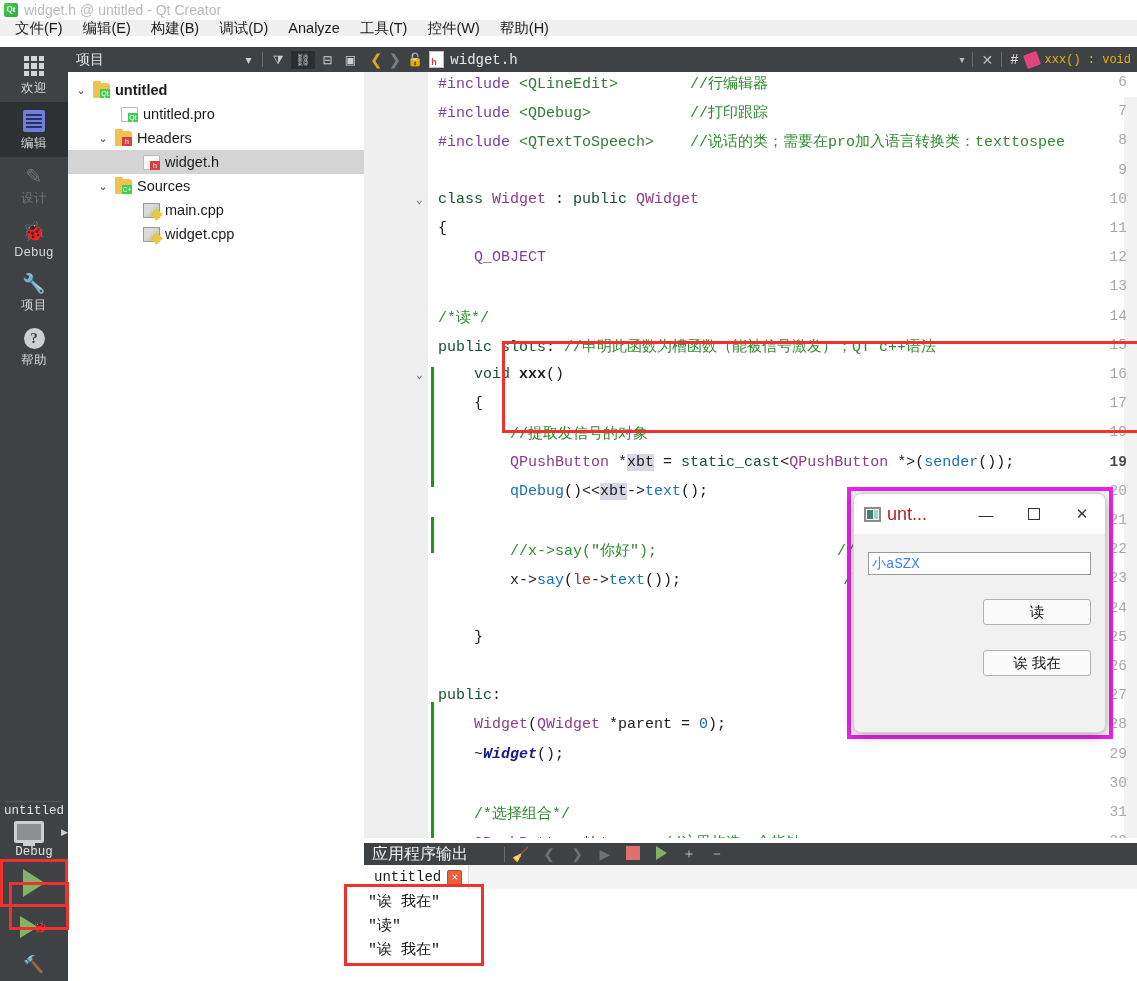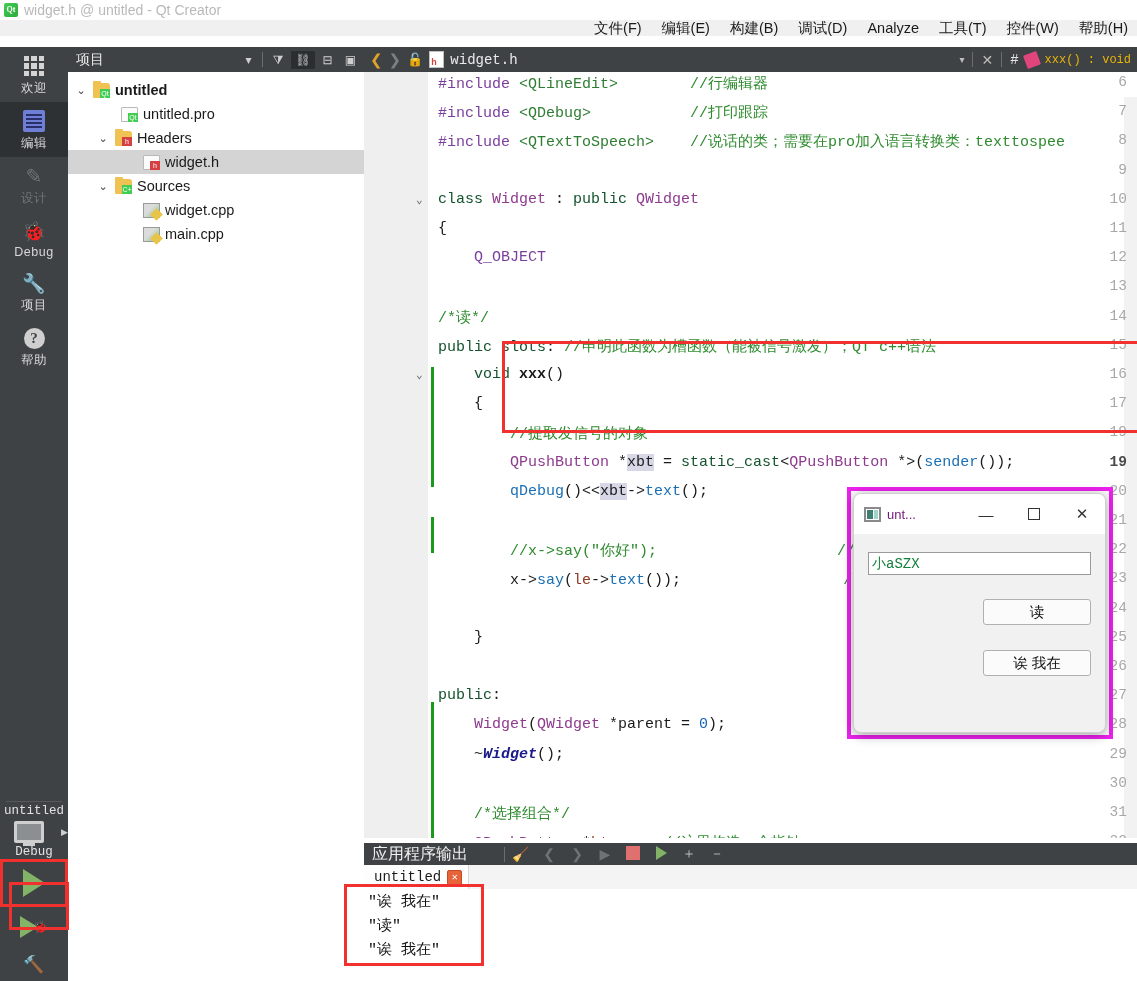--- a/index.html
+++ b/index.html
@@ -26,21 +26,21 @@
   }
   .titlebar .ttl {
     font-size: 14px; color: #b9b9b9; font-family: "Liberation Sans", sans-serif;
     white-space: nowrap;
   }
 
   
   .menubar {
     position: absolute; left: 0; top: 20px; width: 1137px; height: 16px;
     background: #f0f0f0; display: flex; align-items: center;
-    padding-left: 6px; gap: 2px; justify-content: flex-end;
+    padding-left: 6px; gap: 2px;
   }
   .menuitem {
     font-size: 14.5px; color: #1a1a1a; padding: 3px 9px; white-space: nowrap;
     font-family: "Liberation Sans", sans-serif; cursor: default;
   }
 
   
   .modebar {
     position: absolute; left: 0; top: 47px; width: 68px; height: 934px;
     background: #3f4244; display: flex; flex-direction: column;
@@ -235,30 +235,30 @@
     padding: 0 2px 0 10px; gap: 6px;
   }
   .appwin .appicon {
     width: 17px; height: 15px; border: 2px solid #8a8a8a; background: #fff;
     position: relative; flex: 0 0 17px;
   }
   .appwin .appicon i {
     position: absolute; left: 1px; top: 1px; width: 6px; height: 9px; background: #3f7f72;
   }
   .appwin .appicon i.r { left: 8px; width: 4px; background: #9fd4c8; }
-  .appwin .apptitle { font-size: 13px; color: #701a75; flex: 1; }
+  .appwin .apptitle { font-size: 18px; color: #b91c1c; flex: 1; }
   .appwin .wbtn {
     width: 42px; height: 38px; display: flex; align-items: center; justify-content: center;
     font-size: 15px; color: #333; cursor: default;
   }
   .appwin .sq { width: 12px; height: 12px; border: 1.5px solid #333; }
   .appwin .body { padding: 18px 14px 12px; }
   .appwin .le {
     width: 100%; height: 23px; background: #fff; border: 1px solid #9a9a9a;
-    font-size: 14px; color: #15803d; padding: 0 3px; line-height: 21px;
+    font-size: 14px; color: #3b82f6; padding: 0 3px; line-height: 21px;
     font-family: "Liberation Mono", monospace;
   }
   .appwin .btnrow { display: flex; justify-content: flex-end; margin-top: 24px; }
   .appwin .pbtn {
     min-width: 108px; height: 26px; background: #fbfbfb; border: 1px solid #b0b0b0;
     border-radius: 3px; font-size: 14.5px; color: #111; text-align: center;
     line-height: 24px; cursor: default; font-family: "Liberation Sans", sans-serif;
   }
 
   
@@ -451,27 +451,27 @@
         <span class="chev">⌄</span>
         <span class="ic folder c">
             <span class="badge">C+</span>
           </span>
         <span class="tname">Sources</span>
       </div>
 
       <div class="trow" style="padding-left:56px">
         <span class="chev empty">⌄</span>
         <span class="ic cpp"></span>
-        <span class="tname">widget.cpp</span>
+        <span class="tname">main.cpp</span>
       </div>
 
       <div class="trow" style="padding-left:56px">
         <span class="chev empty">⌄</span>
         <span class="ic cpp"></span>
-        <span class="tname">main.cpp</span>
+        <span class="tname">widget.cpp</span>
       </div>
 
     </div>
   </div>
 
   <div class="editor">
 
     <div class="edhdr">
       <span class="nav">❮</span>
       <span class="nav off">❯</span>

